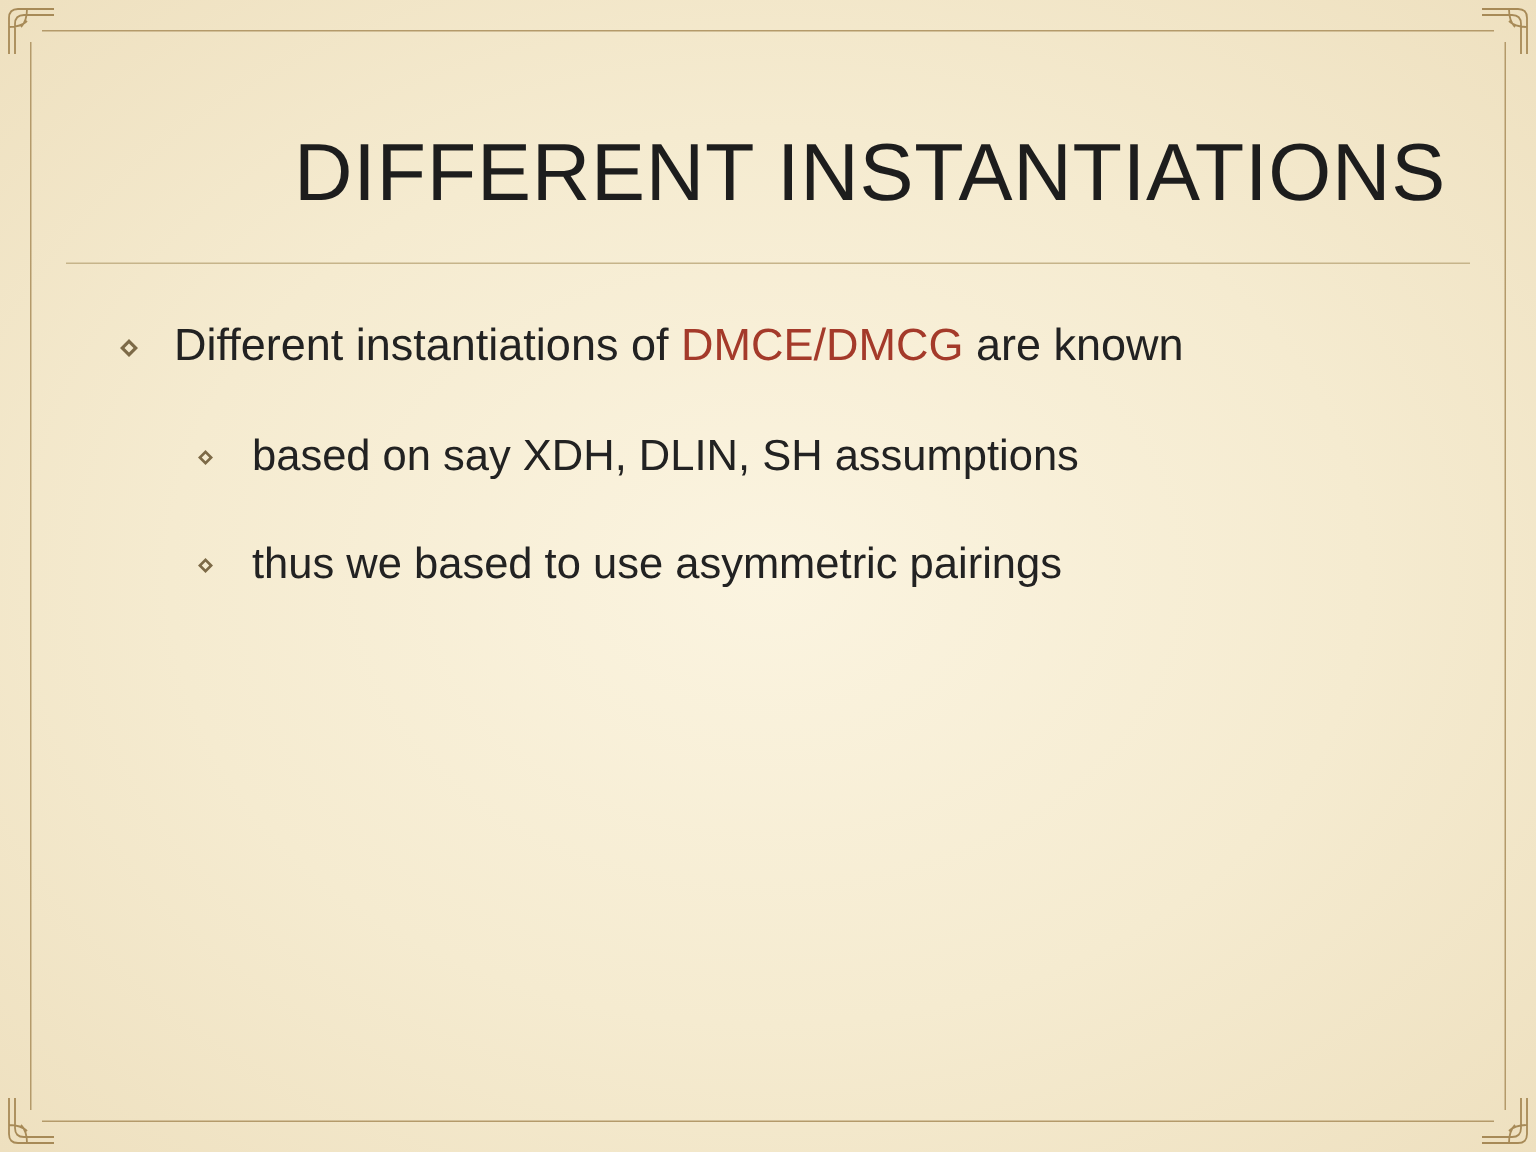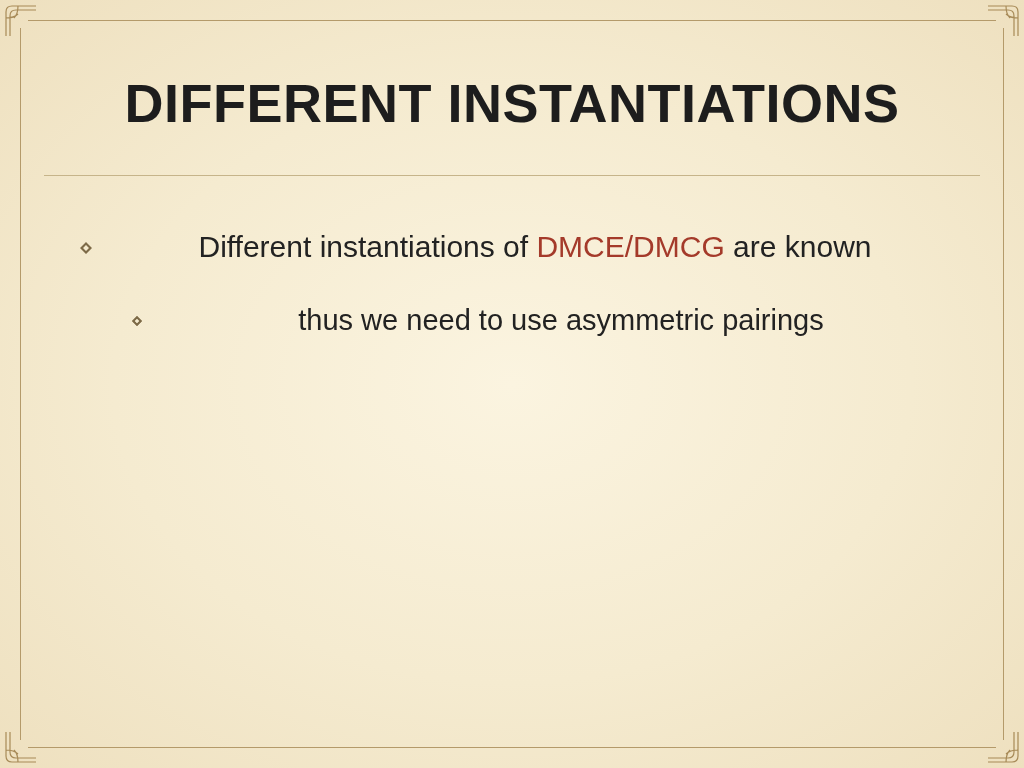--- a/index.html
+++ b/index.html
@@ -35,47 +35,45 @@
     color: #a78a57;
   }
   .corner svg { width: 100%; height: 100%; display: block; }
   .corner-tl { top: 4px; left: 4px; }
   .corner-tr { top: 4px; right: 4px; transform: scaleX(-1); }
   .corner-bl { bottom: 4px; left: 4px; transform: scaleY(-1); }
   .corner-br { bottom: 4px; right: 4px; transform: scale(-1,-1); }
 
   .title {
     position: absolute;
-    top: 72px;
+    top: 84px;
     left: 60px;
     right: 60px;
-    text-align: center;
+    text-align: right;
     font-size: 54px;
     letter-spacing: 0.5px;
     color: #1d1d1d;
-    font-weight: bold;
   }
   .title-underline {
     position: absolute;
     top: 175px;
     left: 44px;
     right: 44px;
     height: 1px;
     background: #c6b48a;
   }
 
   .body {
     position: absolute;
-    top: 200px;
+    top: 184px;
     left: 80px;
     right: 70px;
     color: #222;
     font-size: 30px;
     line-height: 1.25;
-    text-align: center;
   }
 
   .item-l1 {
     position: relative;
     padding-left: 36px;
     margin-top: 28px;
     margin-bottom: 28px;
   }
   .item-l2 {
     position: relative;
@@ -143,27 +141,28 @@
       </span>
       <span>Different instantiations of </span><span class="hl">DMCE/DMCG</span><span> are known</span>
     </div>
 
     <div class="item-l2">
       <span class="bullet">
         <svg viewBox="0 0 12 12">
             <path d="M6 0 L12 6 L6 12 L0 6 Z M6 3 L9 6 L6 9 L3 6 Z" fill="currentColor" fill-rule="evenodd"></path>
           </svg>
       </span>
+      <span>based on say XDH, DLIN, SH assumptions</span>
     </div>
 
 
     <div class="item-l2">
       <span class="bullet">
         <svg viewBox="0 0 12 12">
             <path d="M6 0 L12 6 L6 12 L0 6 Z M6 3 L9 6 L6 9 L3 6 Z" fill="currentColor" fill-rule="evenodd"></path>
           </svg>
       </span>
-      <span>thus we need to use asymmetric pairings</span>
+      <span>thus we based to use asymmetric pairings</span>
     </div>
 
 
   </div>
 </div>
 
 </body></html>

